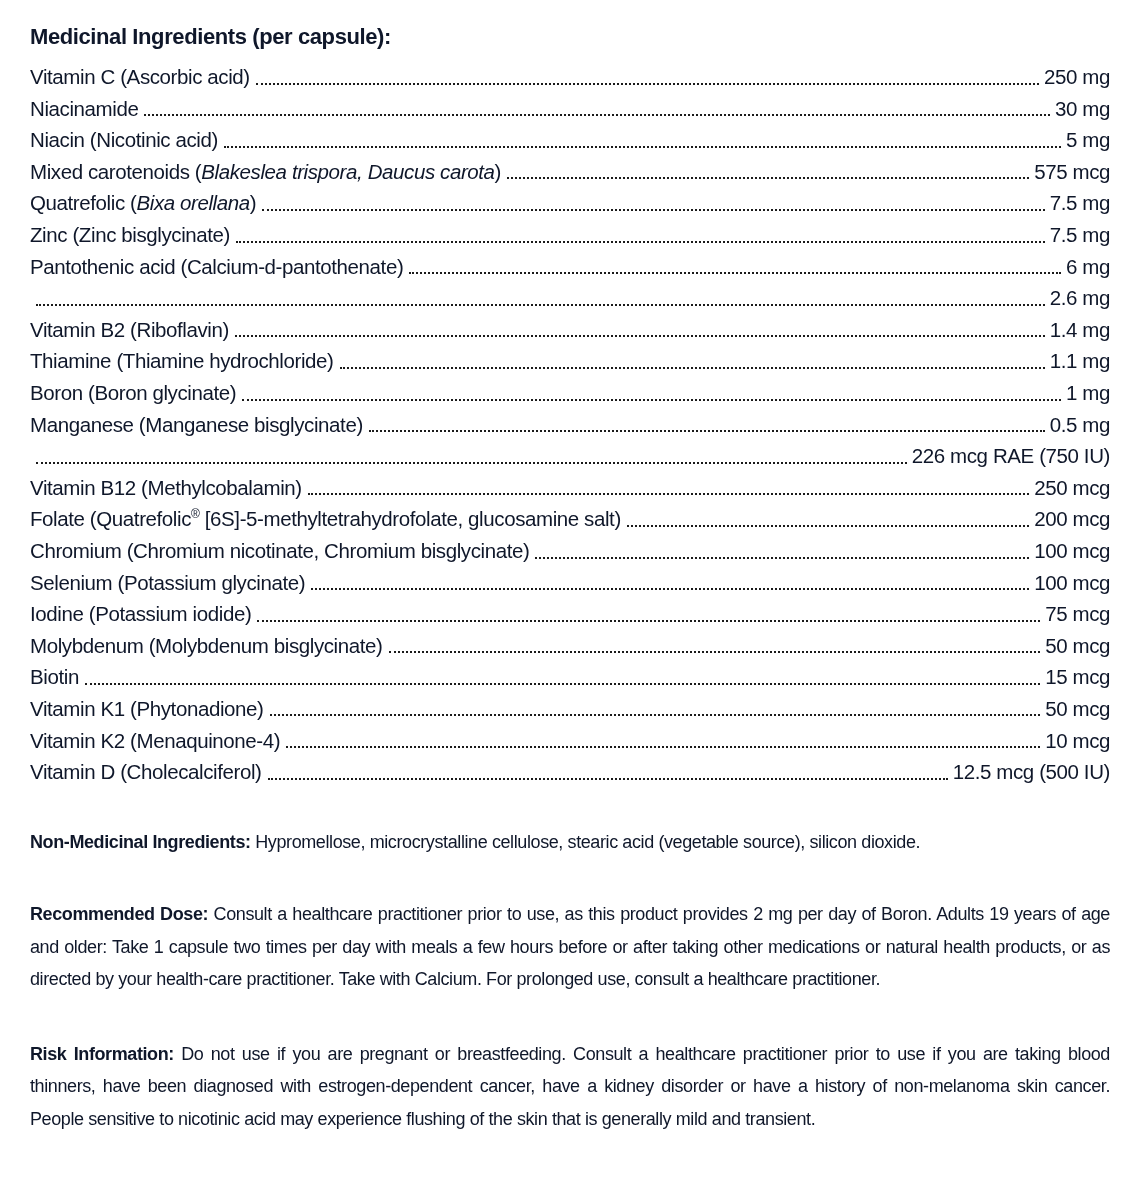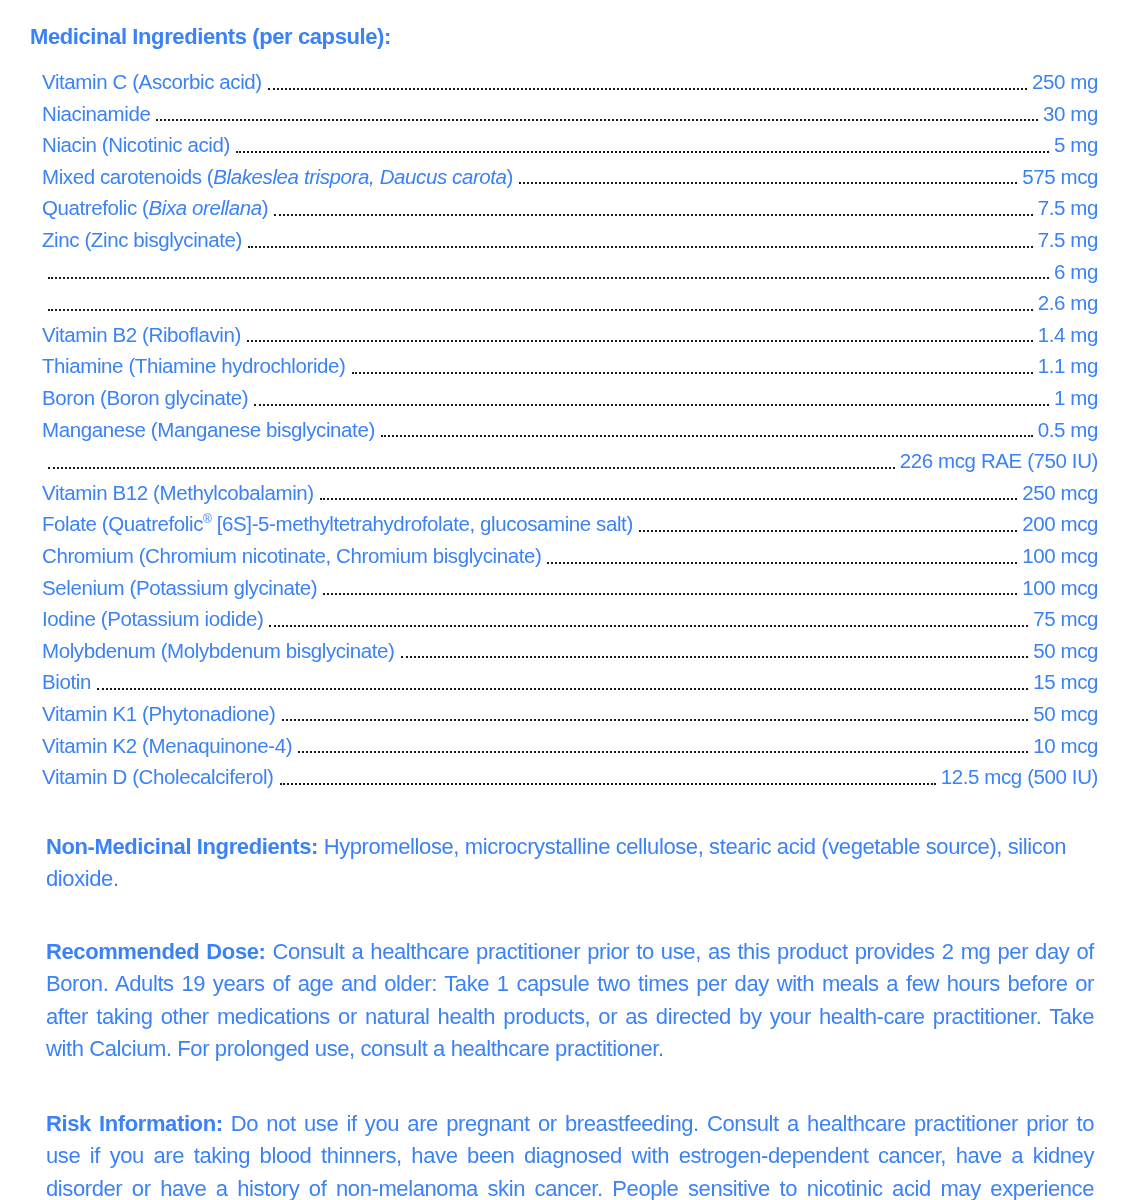--- a/index.html
+++ b/index.html
@@ -9,30 +9,30 @@
     width: 1140px;
     height: 1200px;
     overflow: hidden;
   }
   .page {
     box-sizing: border-box;
     width: 1140px;
     height: 1200px;
     padding: 24px 30px 0 30px;
     font-family: "Liberation Sans", sans-serif;
-    color: #3b82f6;
+    color: #0f172a;
     letter-spacing: -0.4px;
   }
   .list-title {
     font-size: 22px;
     font-weight: 700;
     margin: 0 0 7px 0;
   }
   .ingredient-list {
-    margin: 12px;
+    margin: 0;
   }
   .row {
     display: flex;
     align-items: flex-end;
     height: 31.6px;
     font-size: 20.5px;
   }
   .row .nm,
   .row .amt {
     white-space: nowrap;
@@ -41,23 +41,23 @@
   .row .leader {
     flex: 1 1 auto;
     min-width: 18px;
     border-bottom: 2.6px dotted #1a1a1a;
     margin: 0 5px 4px 6px;
   }
   .row em { font-style: italic; }
   .row sup { font-size: 12px; line-height: 0; }
   .row em:empty, .row sup:empty, .row .pre:empty, .row .post:empty { display: none; }
   .para {
-    font-size: 22px;
+    font-size: 18px;
     line-height: 32.5px;
-    margin: 16px;
+    margin: 0;
   }
   .para strong { font-weight: 700; }
   .justify { text-align: justify; }
   .sec-nonmed { margin-top: 42px; }
   .sec-dose   { margin-top: 40px; }
   .sec-risk   { margin-top: 42px; }
 </style>
 </head>
 <body>
 
@@ -96,20 +96,21 @@
     <span class="amt">7.5 mg</span>
   </div>
 
   <div class="row">
     <span class="nm"><span class="pre">Zinc (Zinc bisglycinate)</span></span>
     <span class="leader"></span>
     <span class="amt">7.5 mg</span>
   </div>
 
   <div class="row">
+    <span class="nm"><span class="pre">Pantothenic acid (Calcium-d-pantothenate)</span></span>
     <span class="leader"></span>
     <span class="amt">6 mg</span>
   </div>
 
   <div class="row">
     <span class="leader"></span>
     <span class="amt">2.6 mg</span>
   </div>
 
   <div class="row">

